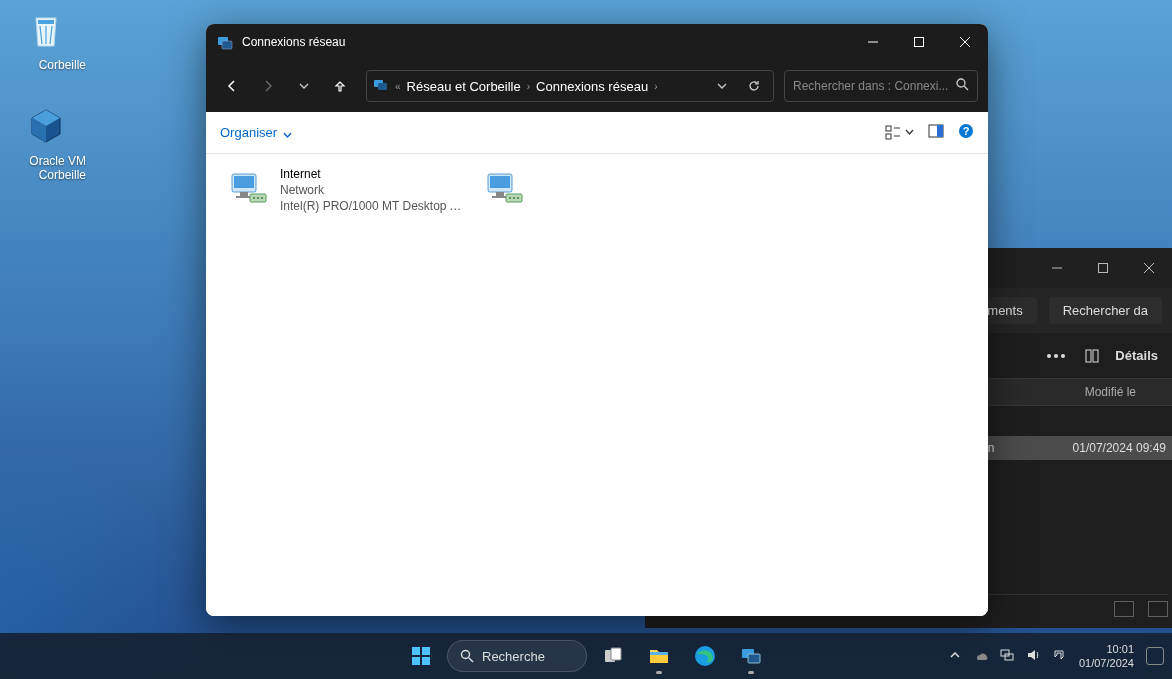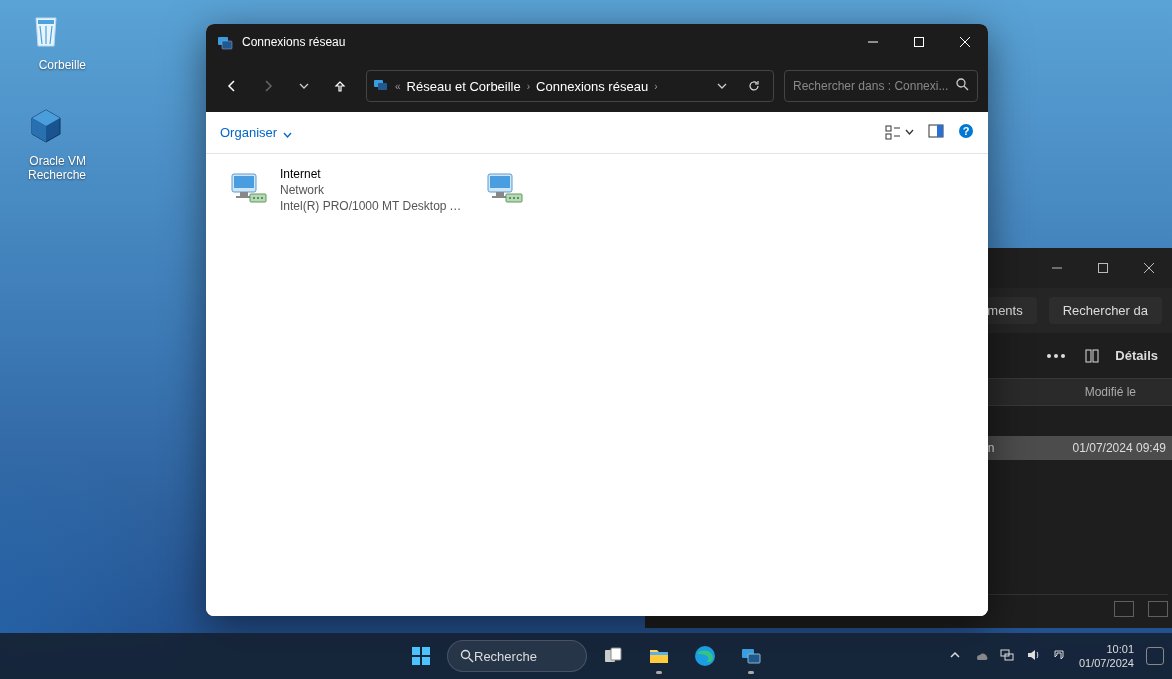--- a/index.html
+++ b/index.html
@@ -58,21 +58,21 @@
 .statusbar .sep { color: #555; }
 .statusbar .sp { flex: 1; }
 .status-views { display: flex; gap: 0; }
 .status-views > div { width: 20px; height: 16px; border: 1px solid #666; background: #333; }
 .status-views > div.active { background: #666; }
 
 
 .taskbar { position: absolute; bottom: 0; left: 0; right: 0; height: 46px; background: rgba(20,30,45,0.85); backdrop-filter: blur(10px); display: flex; align-items: center; }
 .taskbar-center { position: absolute; left: 50%; transform: translateX(-50%); display: flex; align-items: center; gap: 6px; }
 .start-btn { width: 40px; height: 40px; display: flex; align-items: center; justify-content: center; border-radius: 4px; }
-.search-pill { width: 140px; height: 32px; background: rgba(255,255,255,0.08); border: 1px solid rgba(255,255,255,0.15); border-radius: 16px; display: flex; align-items: center; gap: 0; padding: 0 12px; color: #ddd; font-size: 13px; }
+.search-pill { width: 140px; height: 32px; background: rgba(255,255,255,0.08); border: 1px solid rgba(255,255,255,0.15); border-radius: 16px; display: flex; align-items: center; gap: 8px; padding: 0 12px; color: #ddd; font-size: 13px; }
 .task-item { width: 40px; height: 40px; display: flex; align-items: center; justify-content: center; border-radius: 4px; position: relative; }
 .task-item.active::after { content: ""; position: absolute; bottom: 2px; width: 6px; height: 3px; background: #aaa; border-radius: 2px; }
 .tray { position: absolute; right: 8px; display: flex; align-items: center; gap: 12px; color: #ddd; font-size: 12px; }
 .tray-icons { display: flex; gap: 10px; align-items: center; }
 .clock { text-align: right; line-height: 14px; font-size: 11px; }
 .notif-chip { width: 18px; height: 18px; border: 1px solid #888; border-radius: 3px; }
 
 
 .wave { position: absolute; bottom: 42px; left: 0; width: 280px; height: 180px; background: radial-gradient(circle at 0 100%, #2fa3ff33 0%, transparent 60%); pointer-events: none; }
 </style>
@@ -92,21 +92,21 @@
 
 <div class="desktop-icon" style="top:102px; left:6px;">
   <div class="ic">
     <svg width="40" height="40" viewBox="0 0 40 40">
         <path d="M20 4l14 8v16l-14 8-14-8V12z" fill="#1a5490" stroke="#0d3560"></path>
         <path d="M20 4l14 8-14 8-14-8z" fill="#4a9edb"></path>
         <path d="M20 20v16l-14-8V12z" fill="#2870b0"></path>
       </svg>
   </div>
   <div class="lbl" style="white-space:pre-line;">Oracle VM
-Recherche</div>
+Corbeille</div>
 </div>
 
 <div class="wave"></div>
 
 <div class="back-window">
   <div class="back-titlebar">
     <div class="tbtn">
         <svg width="10" height="10">
           <line x1="0" y1="5" x2="10" y2="5" stroke="#bbb" stroke-width="1"></line>
         </svg>

